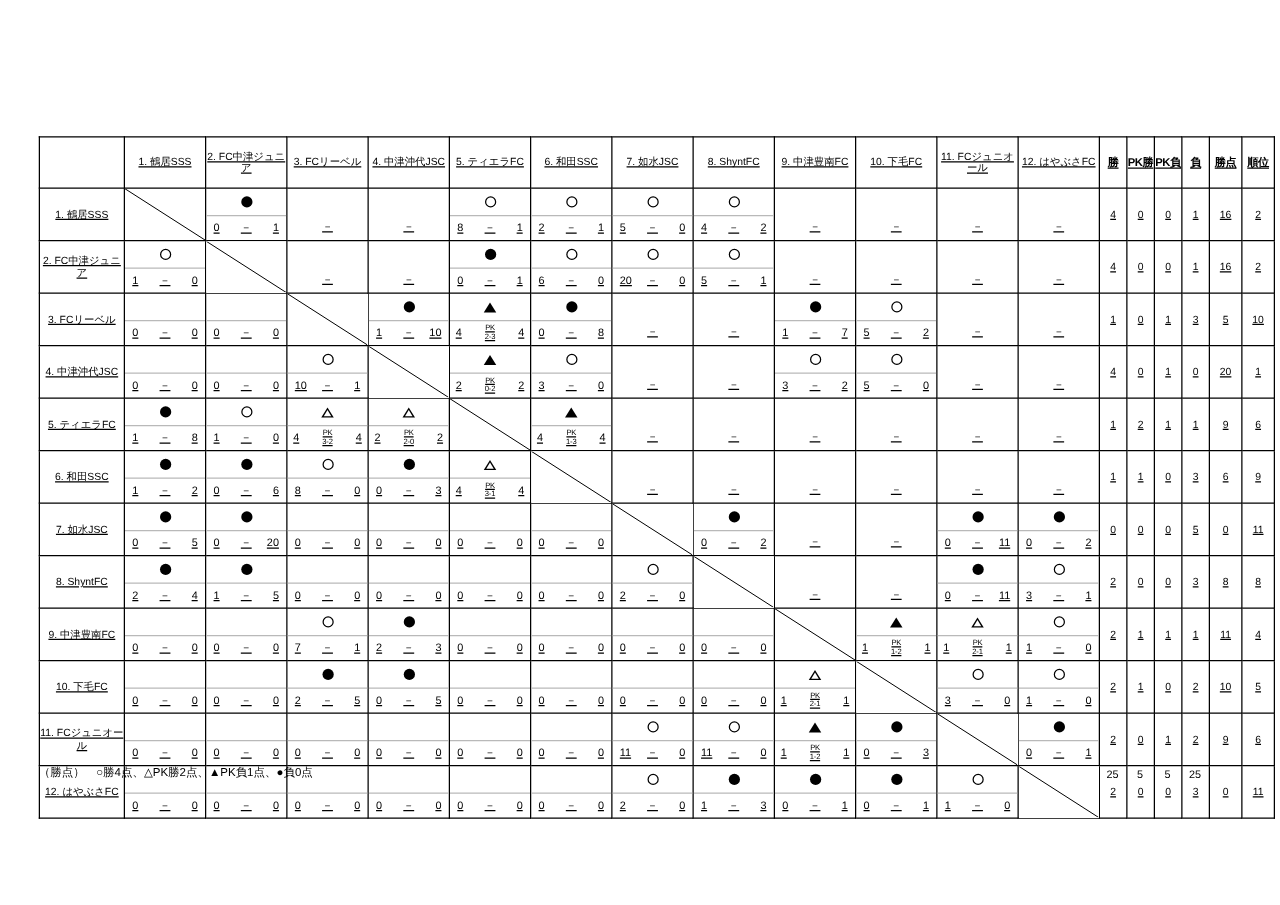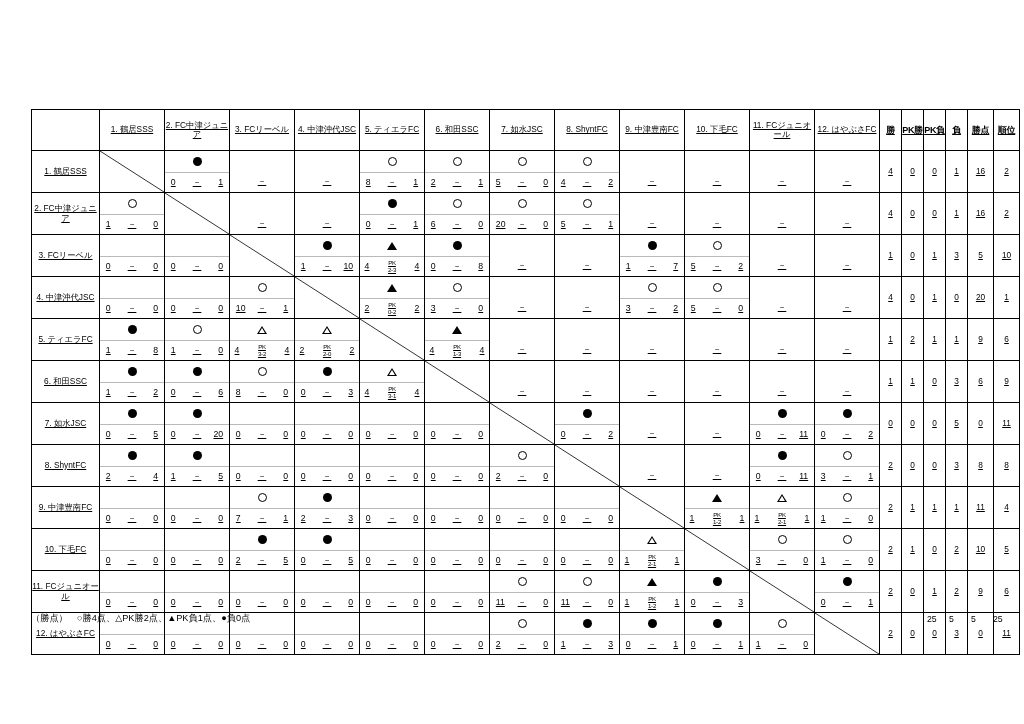--- a/index.html
+++ b/index.html
@@ -194,22 +194,21 @@
     position: absolute;
     left: 0;
     top: 0;
     width: 962px;
     height: 20px;
   }
   .tot {
     position: absolute;
     top: 2px;
     font-size: 8.7px;
-    text-align: left;
-    margin-left: 48px;
+    text-align: center;
   }
 </style>
 </head>
 <body>
 
 <div class="page">
 
 
   <div class="tablewrap">
     <table class="grid">

